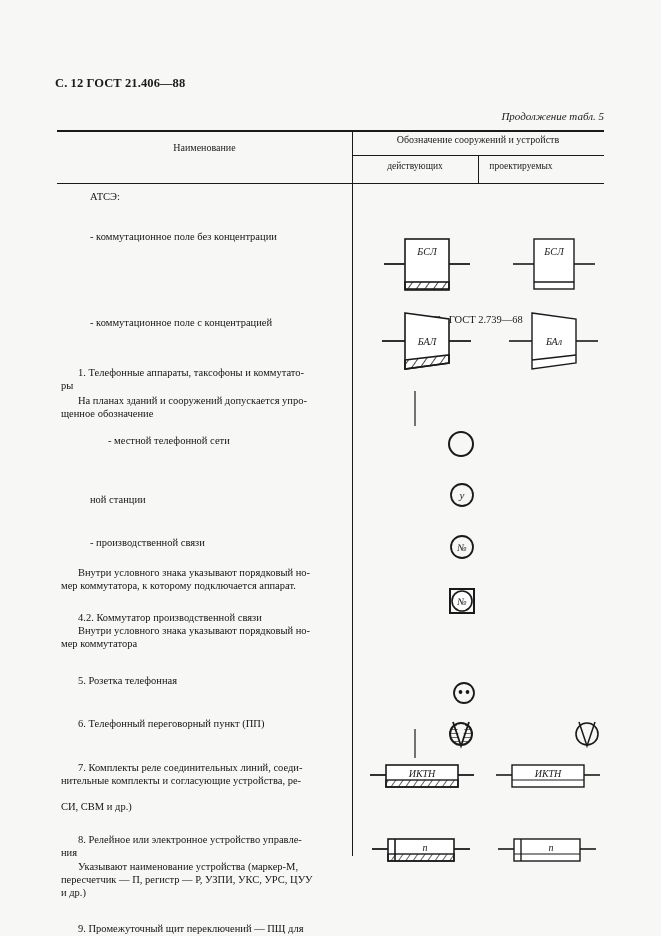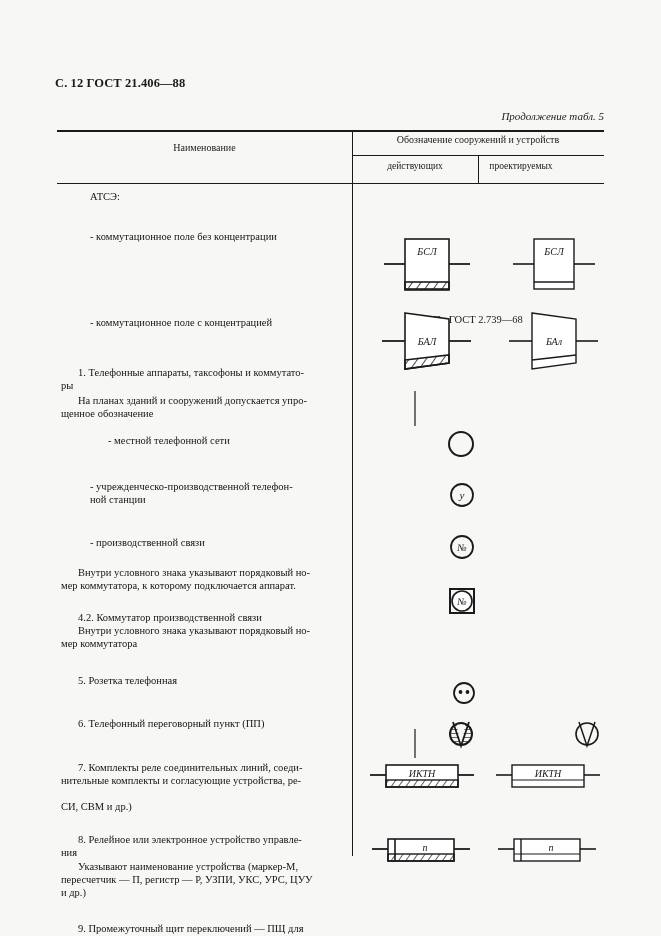--- a/index.html
+++ b/index.html
@@ -93,21 +93,20 @@
       <div class="t nohyp" style="left:33px; top:7px; width:250px;">АТСЭ:</div>
       <div class="t nohyp" style="left:33px; top:47px; width:258px;">- коммутационное поле без концентрации</div>
       <div class="t nohyp" style="left:33px; top:133px; width:258px;">- коммутационное поле с концентрацией</div>
 
       <div class="t" style="left:21px; top:183px; width:262px;">1. Телефонные аппараты, таксофоны и коммутато-</div>
       <div class="t nohyp" style="left:4px;  top:196px; width:262px;">ры</div>
       <div class="t" style="left:21px; top:211px; width:262px;">На планах зданий и сооружений допускается упро-</div>
       <div class="t nohyp" style="left:4px;  top:224px; width:262px;">щенное обозначение</div>
       <div class="t nohyp" style="left:27px; top:251px; width:262px;margin-left:24px;">- местной телефонной сети</div>
 
-      <div class="t nohyp" style="left:33px; top:297px; width:250px;">- учрежденческо-производственной   телефон-</div>
       <div class="t nohyp" style="left:33px; top:310px; width:250px;">ной станции</div>
 
       <div class="t nohyp" style="left:33px; top:353px; width:250px;">- производственной связи</div>
 
       <div class="t" style="left:21px; top:383px; width:262px;">Внутри условного знака указывают порядковый но-</div>
       <div class="t nohyp" style="left:4px; top:396px; width:282px;">мер коммутатора, к которому подключается аппарат.</div>
 
       <div class="t nohyp" style="left:21px; top:428px; width:262px;">4.2. Коммутатор производственной связи</div>
       <div class="t" style="left:21px; top:441px; width:262px;">Внутри условного знака указывают порядковый но-</div>
       <div class="t nohyp" style="left:4px; top:454px; width:262px;">мер коммутатора</div>

